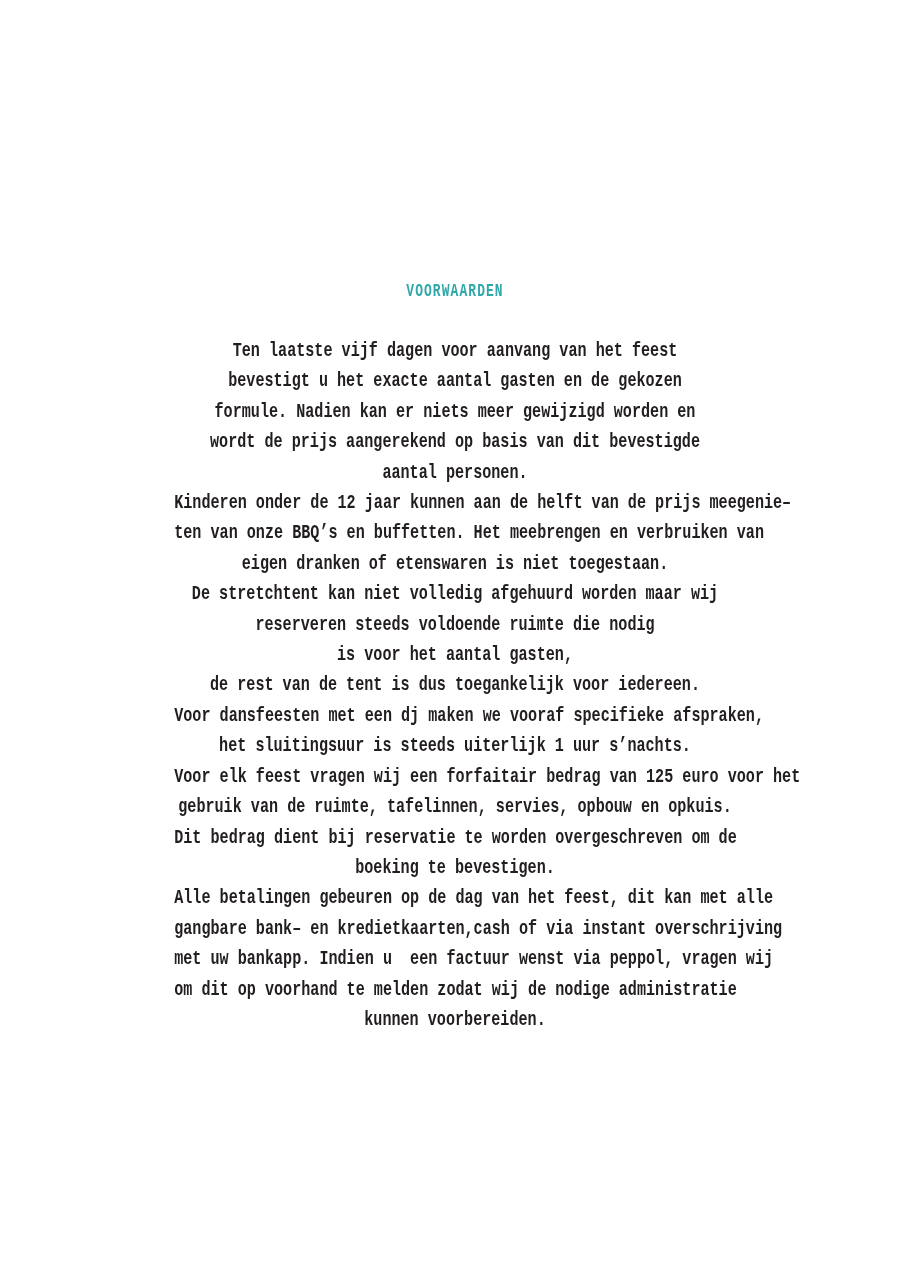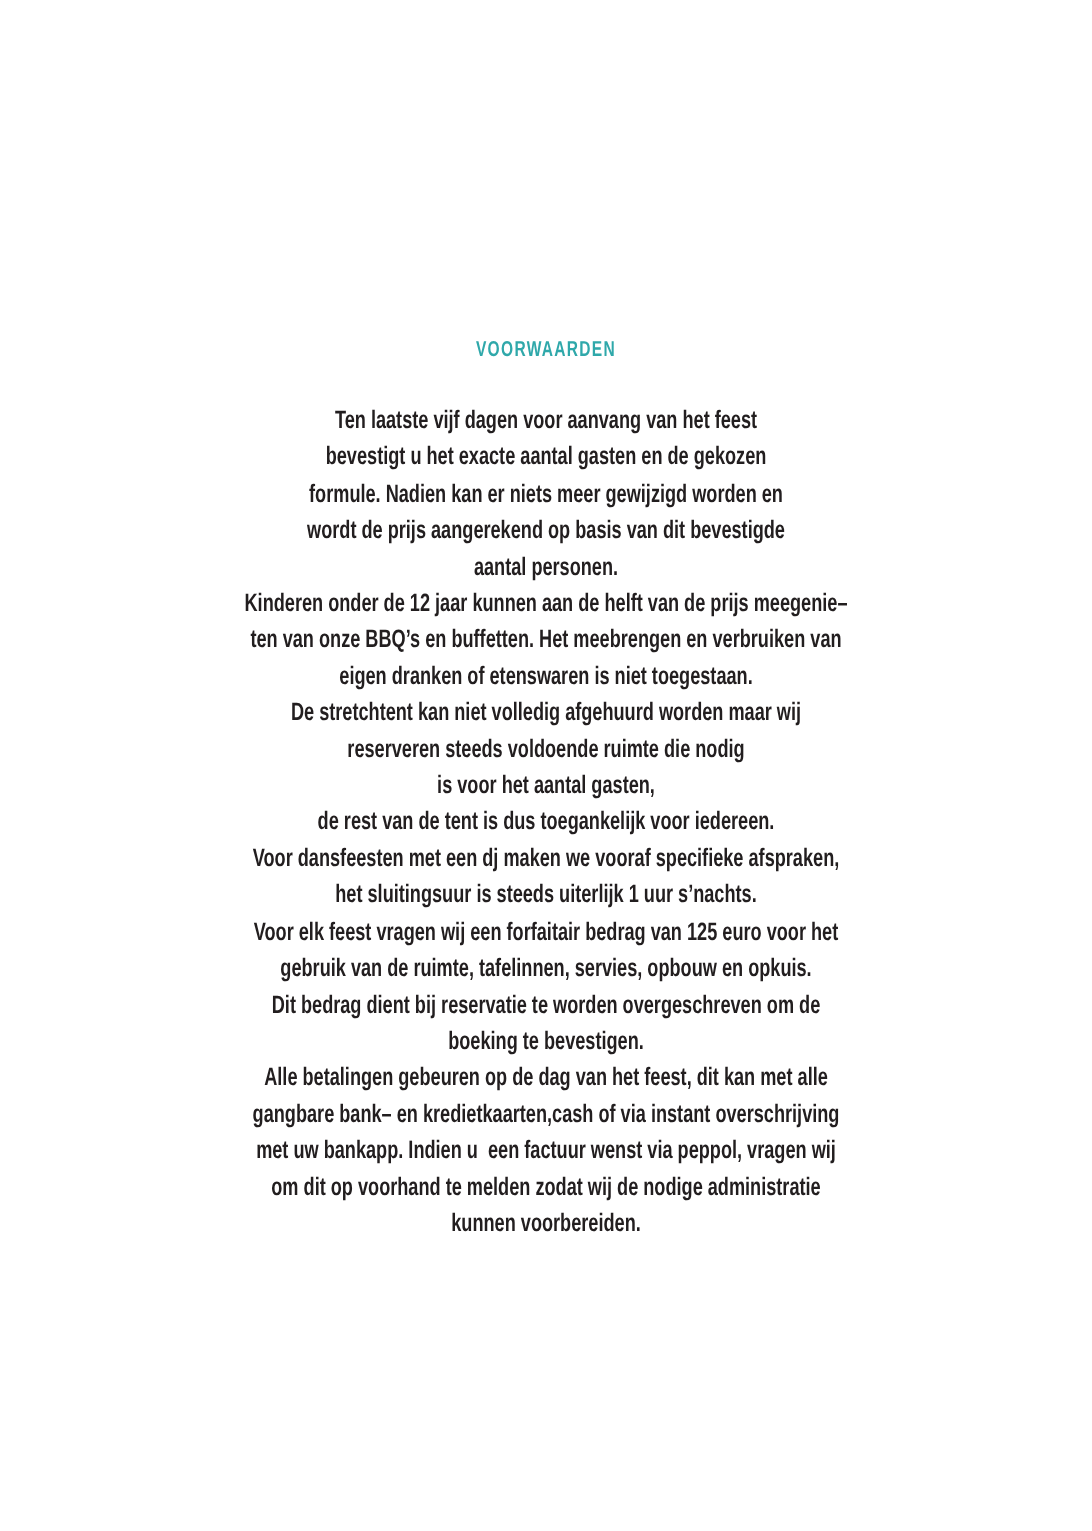--- a/index.html
+++ b/index.html
@@ -11,20 +11,21 @@
     height: 1276px;
     background: #ffffff;
     overflow: hidden;
     font-family: "Liberation Sans", sans-serif;
   }
   .page {
     width: 910px;
     height: 1024px;
     background: #ffffff;
     position: relative;
+    font-family: Liberation Mono, monospace;
   }
   .content {
     width: 780px;
     margin: 0 auto;
     padding-top: 281px;
     text-align: center;
     transform: scaleX(0.72);
     transform-origin: 50% 0;
   }
   .title {

